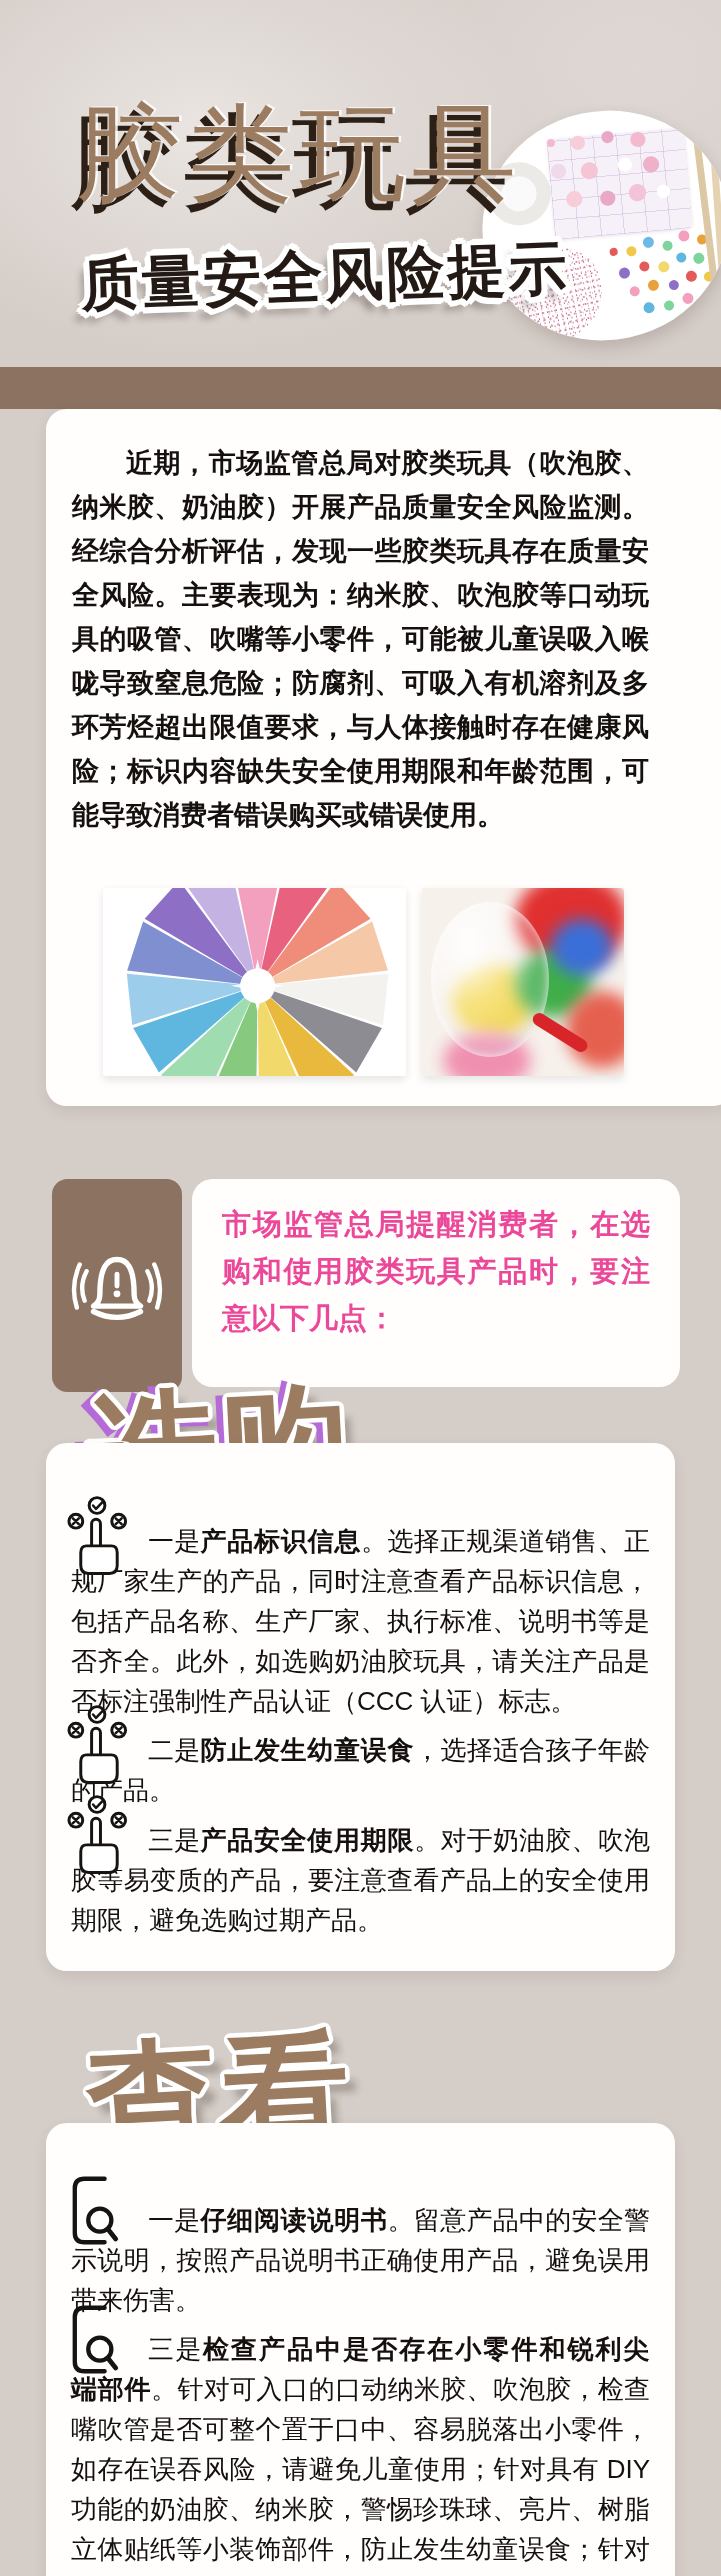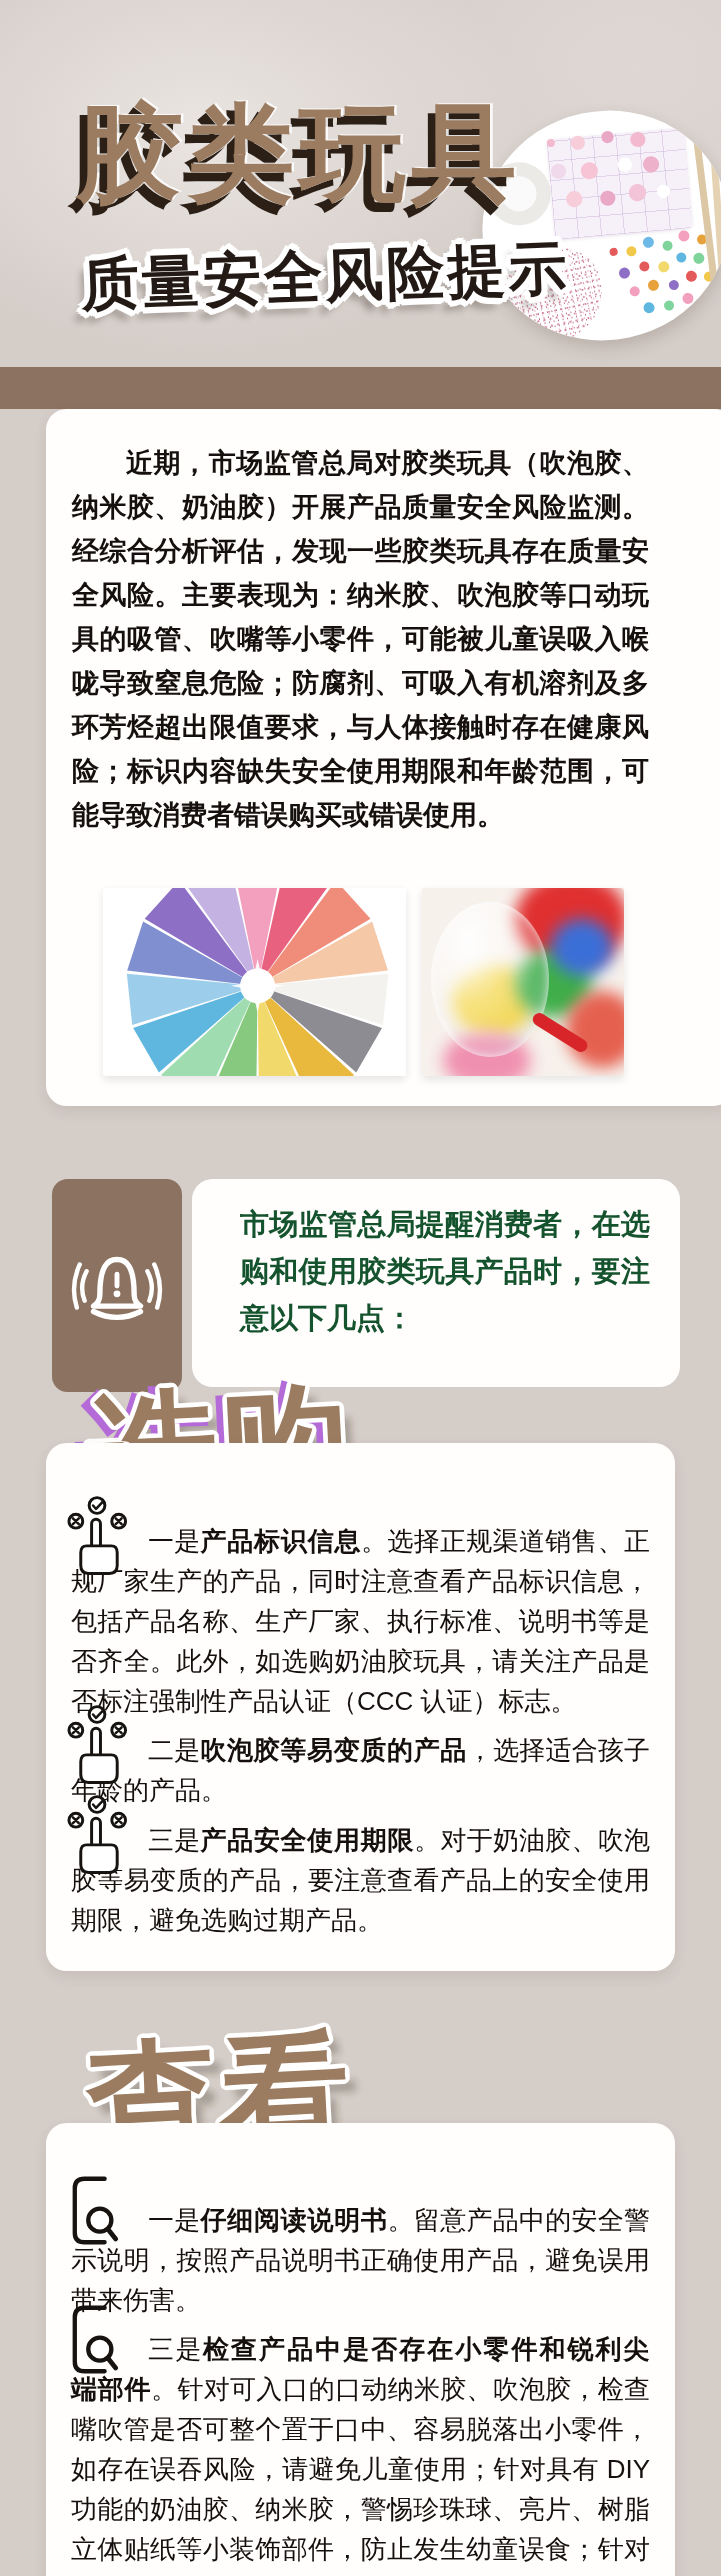--- a/index.html
+++ b/index.html
@@ -39,21 +39,21 @@
       72px -1px 0 1.5px #f2a0bd,89px 6.2px 0 1px #e8a23c,6.2px 23px 0 1.5px #8e6fc6,
       27px 20.6px 0 1px #e45a5a,46px 25px 0 1.5px #f2d96b,65px 19.6px 0 1px #5fb7e0,
       82px 24px 0 1.5px #7ed49a,12.4px 43px 0 1px #f2a0bd,32px 41px 0 1.5px #e8a23c,
       52px 45px 0 1px #8e6fc6,71px 40px 0 1.5px #e45a5a,88px 44px 0 1px #f2c84b,
       23px 62px 0 1.5px #5fb7e0,43px 64px 0 1px #7ed49a,63px 61px 0 1.5px #f2a0bd,
       81px 64px 0 1px #6db9e8;}
   .stick1{left:222px;top:20.6px;width:6.7px;height:175px;background:#dcc8a4;border-radius:3.1px;transform:rotate(5deg);}
   .stick2{left:233px;top:41px;width:6.7px;height:165px;background:#e4d2b2;border-radius:3.1px;transform:rotate(8deg);}
 
   .main-title{left:77px;top:98px;width:464px;font-size:106px;line-height:1.05;
-    font-weight:bold;color:#9b7c61;letter-spacing:5.2px;white-space:nowrap;
+    font-weight:normal;color:#9b7c61;letter-spacing:5.2px;white-space:nowrap;
     text-shadow:2.6px -1.5px 0 rgba(255,255,255,.85), -7.7px 8.8px 0 #2b1f16;}
   .subtitle{left:81px;top:238px;font-size:58px;font-weight:bold;color:#241a15;
     letter-spacing:3.1px;white-space:nowrap;transform:rotate(-2deg);
     text-shadow:
       -5.2px 0 0 #fff,5.2px 0 0 #fff,0 -5.2px 0 #fff,0 5.2px 0 #fff,
       -4.1px -4.1px 0 #fff,4.1px -4.1px 0 #fff,-4.1px 4.1px 0 #fff,4.1px 4.1px 0 #fff,
       -6.2px 2.1px 0 #fff,6.2px 2.1px 0 #fff,-2.1px 6.2px 0 #fff,2.1px -6.2px 0 #fff,
       -8.2px 10.3px 7.2px rgba(40,28,20,.35);}
 
   
@@ -70,21 +70,21 @@
     background:radial-gradient(ellipse at 32% 26%, rgba(255,255,255,.95) 0%, rgba(255,255,255,.35) 38%,
       rgba(235,242,246,.18) 62%, rgba(190,200,210,.42) 100%);
     box-shadow:inset 0 0 9.3px rgba(255,255,255,.8);}
   .straw{position:absolute;left:107px;top:138px;width:62px;height:13.4px;background:#d8252a;border-radius:6.7px;transform:rotate(32deg);}
 
   
   .notice-icon-box{left:52px;top:1179px;width:130px;height:213px;border-radius:15.5px;background:#8c7261;
     display:flex;align-items:center;justify-content:center;}
   .notice-bubble{left:192px;top:1179px;width:488px;height:208px;border-radius:20.6px;background:#fffefd;
     box-sizing:border-box;padding:21.6px 30px;}
-  .notice-text{font-size:29px;line-height:47px;font-weight:bold;color:#14532d;text-align:justify;margin-left:18px;}
+  .notice-text{font-size:29px;line-height:47px;font-weight:bold;color:#ec4899;text-align:justify;}
 
   
   .sec-title{overflow:visible;}
   .sec-title text{font-family:"Liberation Sans","DejaVu Sans",sans-serif;font-weight:bold;font-size:255px;}
   .t-shadow{fill:rgba(55,42,32,.30);}
   .t-purple{fill:#b46bd8;stroke:#b46bd8;stroke-width:20px;}
   .t-main{fill:#9b7c61;stroke:#ffffff;stroke-width:18px;paint-order:stroke;stroke-linejoin:round;}
 
   
   .pts-card{box-sizing:border-box;padding:12px 25px;}
@@ -209,21 +209,21 @@
           <circle cx="63" cy="22" r="16"></circle>
           <path d="M55 22 l6 7 l14 -15" fill="none" stroke-width="5"></path>
           <circle cx="20" cy="54" r="14"></circle>
           <path d="M14 48 l12 12 M26 48 l-12 12" fill="none" stroke-width="5"></path>
           <circle cx="107" cy="54" r="14"></circle>
           <path d="M101 48 l12 12 M113 48 l-12 12" fill="none" stroke-width="5"></path>
           <rect x="52" y="50" width="18" height="66" rx="9"></rect>
           <path d="M42 104 h50 q12 0 12 14 v26 q0 16 -16 16 h-42 q-16 0 -16 -16 v-26 q0 -14 12 -14 z"></path>
         </g>
       </svg>
-    <span>二是</span><b>吹泡胶等易变质的产品</b><span>，选择适合孩子年龄的产品。</span></p>
+    <span>二是</span><b>防止发生幼童误食</b><span>，选择适合孩子年龄的产品。</span></p>
     <p class="point">
       <svg class="picon" width="64" height="87" viewBox="0 0 130 170">
         <g stroke="#161310" fill="#ffffff" stroke-width="6" stroke-linecap="round" stroke-linejoin="round">
           <circle cx="63" cy="22" r="16"></circle>
           <path d="M55 22 l6 7 l14 -15" fill="none" stroke-width="5"></path>
           <circle cx="20" cy="54" r="14"></circle>
           <path d="M14 48 l12 12 M26 48 l-12 12" fill="none" stroke-width="5"></path>
           <circle cx="107" cy="54" r="14"></circle>
           <path d="M101 48 l12 12 M113 48 l-12 12" fill="none" stroke-width="5"></path>
           <rect x="52" y="50" width="18" height="66" rx="9"></rect>

